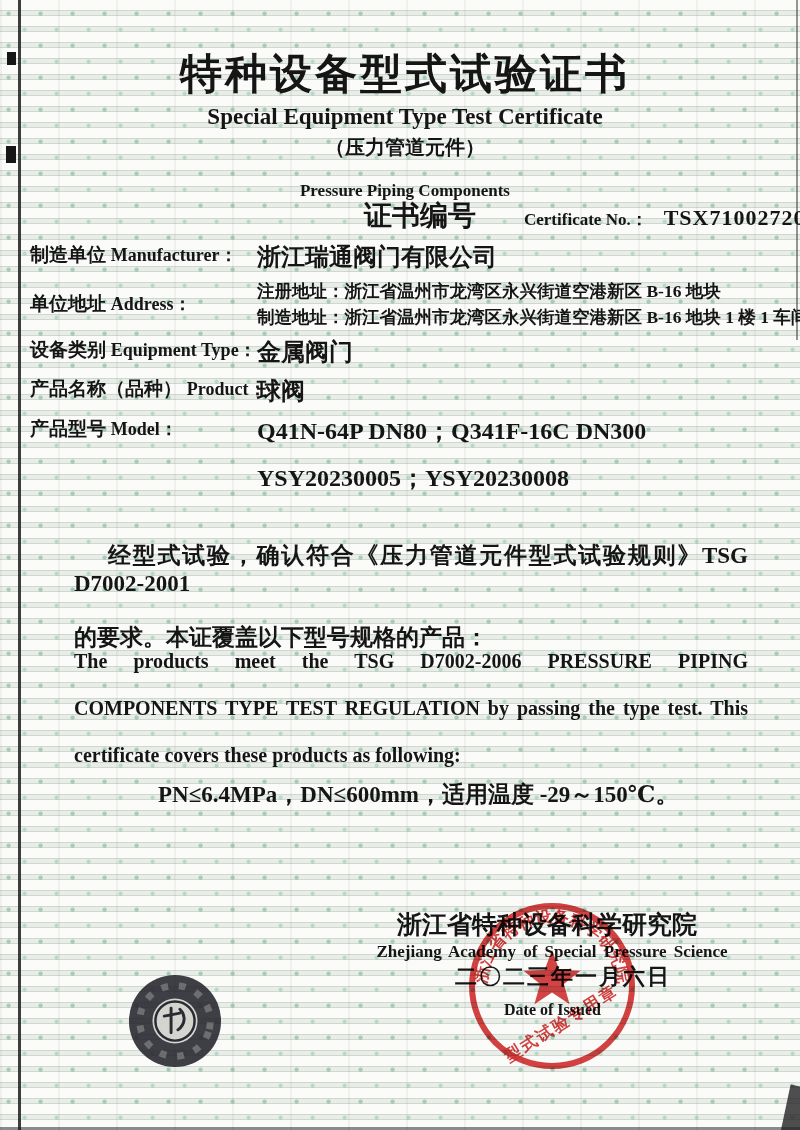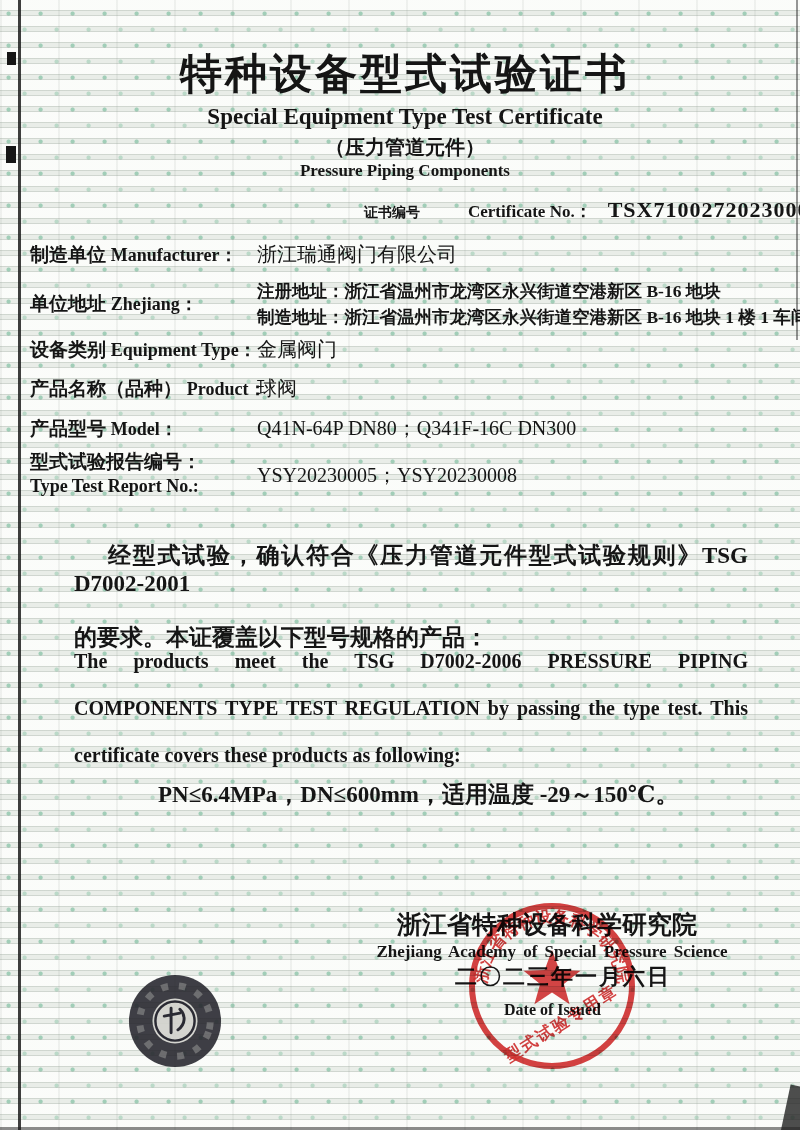--- a/index.html
+++ b/index.html
@@ -26,31 +26,31 @@
   .edge-bottom { left:0; bottom:0; width:800px; height:3px; background:rgba(25,25,25,.5); }
   .speck-1 { left:7px; top:52px;  width:9px; height:13px; background:#161616; }
   .speck-2 { left:6px; top:146px; width:10px; height:17px; background:#161616; }
   .corner-br { right:-5px; bottom:-8px; width:20px; height:52px; background:#222; opacity:.8; transform:rotate(12deg); }
 
   
   .titles { left:30px; width:750px; top:50px; text-align:center; }
   .title-cn { font-size:42px; font-weight:bold; letter-spacing:3px; line-height:1.15;font-family:Liberation Serif, serif; }
   .title-en { font-size:23px; font-weight:bold; margin-top:6px; }
   .sub-cn   { font-size:20px; font-weight:bold; margin-top:4px; }
-  .sub-en   { font-size:17px; font-weight:bold; margin-top:0; }
+  .sub-en   { font-size:17px; font-weight:bold; margin-top:20px; }
 
   .certno { left:364px; top:197px; white-space:nowrap; }
-  .certno-cn  { font-size:14px; font-weight:bold; }
+  .certno-cn  { font-size:28px; font-weight:bold; }
   .certno-en  { font-size:17px; font-weight:bold;margin-left:44px; }
   .certno-val { font-size:22px; font-weight:bold; letter-spacing:1px; margin-left:12px; }
 
   
   .row-label { left:30px; font-size:19px; font-weight:bold; white-space:nowrap; }
   .row-label .en { font-size:18px; }
-  .row-value { left:257px; font-size:20px; font-weight:normal; white-space:nowrap; }
+  .row-value { left:257px; font-size:24px; font-weight:bold; white-space:nowrap; }
   .addr-line { font-size:17.5px; font-weight:bold; line-height:26px; white-space:nowrap; }
   .report-label div { line-height:24px; }
 
   
   .para-cn { left:74px; width:674px; font-size:23px; font-weight:bold; }
   .para-cn .l1 { text-indent:34px; text-align:justify; text-align-last:justify; }
   .para-cn .l2 { margin-top:25px; }
   .para-en { left:74px; width:674px; font-size:20px; font-weight:bold; }
   .para-en .line { line-height:47px; white-space:normal; }
   .para-en .stretch { text-align:justify; text-align-last:justify; }
@@ -93,21 +93,21 @@
   </div>
 
   <div class="abs row-label" style="top:242px">
     <span>制造单位</span>
     <span class="en">Manufacturer：</span>
   </div>
   <div class="abs row-value" style="top:241px">浙江瑞通阀门有限公司</div>
 
   <div class="abs row-label" style="top:291px">
     <span>单位地址</span>
-    <span class="en">Zhejiang：</span>
+    <span class="en">Address：</span>
   </div>
   <div class="abs" style="left:257px; top:278px">
     <div class="addr-line">注册地址：浙江省温州市龙湾区永兴街道空港新区 B-16 地块</div>
     <div class="addr-line">制造地址：浙江省温州市龙湾区永兴街道空港新区 B-16 地块 1 楼 1 车间</div>
   </div>
 
   <div class="abs row-label" style="top:337px">
     <span>设备类别</span>
     <span class="en">Equipment Type：</span>
   </div>
@@ -118,24 +118,20 @@
     <span class="en">Product：</span>
   </div>
   <div class="abs row-value" style="top:375px">球阀</div>
 
   <div class="abs row-label" style="top:416px">
     <span>产品型号</span>
     <span class="en">Model：</span>
   </div>
   <div class="abs row-value" style="top:415px">Q41N-64P DN80；Q341F-16C DN300</div>
 
-  <div class="abs row-label report-label" style="top:450px">
-    <div>型式试验报告编号：</div>
-    <div class="en">Type Test Report No.:</div>
-  </div>
   <div class="abs row-value" style="top:462px">YSY20230005；YSY20230008</div>
 
   <div class="abs para-cn" style="top:540px">
     <div class="l1">经型式试验，确认符合《压力管道元件型式试验规则》TSG D7002-2001</div>
     <div class="l2">的要求。本证覆盖以下型号规格的产品：</div>
   </div>
 
   <div class="abs para-en" style="top:638px">
     <div class="line stretch">The products meet the TSG D7002-2006 PRESSURE PIPING</div>
     <div class="line stretch">COMPONENTS TYPE TEST REGULATION by passing the type test. This</div>

